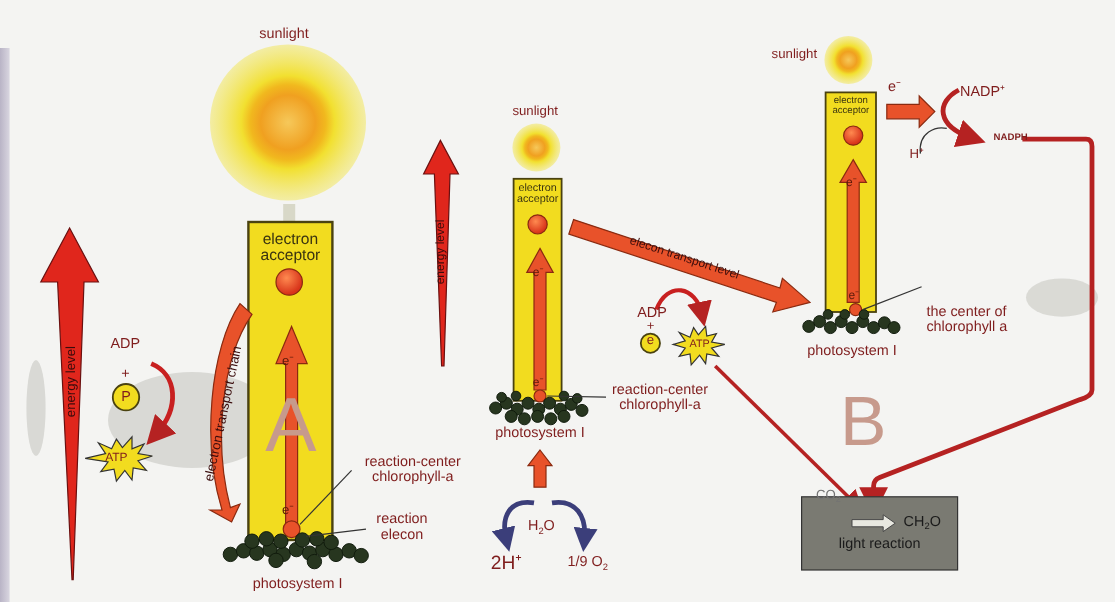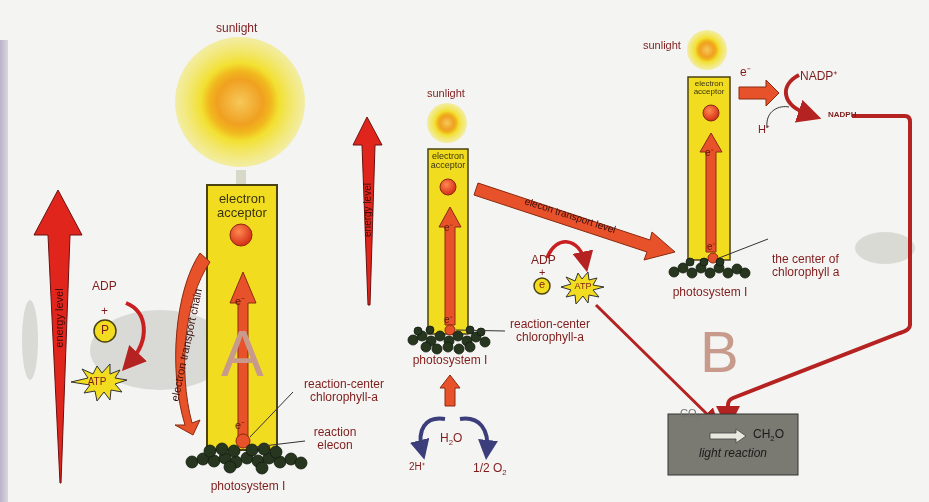--- a/index.html
+++ b/index.html
@@ -207,22 +207,22 @@
   <div class="lbl" style="left:444px;top:315px;font-size:10px;color:#5a1a0a;">e⁻</div>
   <div class="lbl" style="left:368px;top:210px;font-size:10px;color:#3a0c0c;transform:translate(-50%,-50%) rotate(-90deg);transform-origin:center;">energy level</div>
 
   <div class="lbl c" style="left:505px;top:318px;width:90px;font-size:12px;">
     <div>reaction-center</div>
     <div>chlorophyll-a</div>
   </div>
   <div class="lbl c" style="left:400px;top:354px;width:100px;font-size:12px;">photosystem I</div>
 
   <div class="lbl" style="left:440px;top:432px;font-size:12px;"><span>H</span><span class="sub">2</span><span>O</span></div>
-  <div class="lbl" style="left:409px;top:462px;font-size:10px;">2H⁺</div>
-  <div class="lbl" style="left:473px;top:462px;font-size:12px;"><span>1/2 O</span><span class="sub">2</span></div>
+  <div class="lbl" style="left:409px;top:462px;font-size:16px;">2H⁺</div>
+  <div class="lbl" style="left:473px;top:462px;font-size:12px;"><span>1/9 O</span><span class="sub">2</span></div>
 
   <div class="lbl" style="left:570px;top:216px;font-size:10px;color:#3a0c0c;transform:translate(-50%,-50%) rotate(18deg);transform-origin:center;">elecon transport level</div>
   <div class="lbl" style="left:531px;top:254px;font-size:12px;">ADP</div>
   <div class="lbl" style="left:539px;top:267px;font-size:11px;">+</div>
   <div class="lbl c" style="left:534px;top:279px;width:16px;font-size:11px;">e</div>
   <div class="lbl c" style="left:568px;top:282px;width:30px;font-size:9px;">ATP</div>
 
   <div class="lbl" style="left:643px;top:40px;font-size:11px;">sunlight</div>
   <div class="box-label" style="left:688px;top:80px;width:42px;font-size:8px;">
     <div>electron</div>
@@ -238,14 +238,14 @@
   <div class="lbl" style="left:772px;top:229px;font-size:12px;margin-top:24px;">
     <div>the center of</div>
     <div>chlorophyll a</div>
   </div>
   <div class="lbl c" style="left:660px;top:286px;width:100px;font-size:12px;">photosystem I</div>
 
   <div class="big" style="left:700px;top:323px;font-size:58px;line-height:1;">B</div>
 
   <div class="lbl" style="left:680px;top:408px;font-size:11px;color:#737373;"><span>CO</span><span class="sub">2</span></div>
   <div class="lbl" style="left:753px;top:428px;font-size:12px;color:#1a1a1a;"><span>CH</span><span class="sub">2</span><span>O</span></div>
-  <div class="lbl c" style="left:668px;top:447px;width:130px;font-size:12px;color:#1a1a1a;font-style:italic;">light reaction</div>
+  <div class="lbl c" style="left:668px;top:447px;width:130px;font-size:12px;color:#1a1a1a;">light reaction</div>
 </div>
 
 </body></html>

